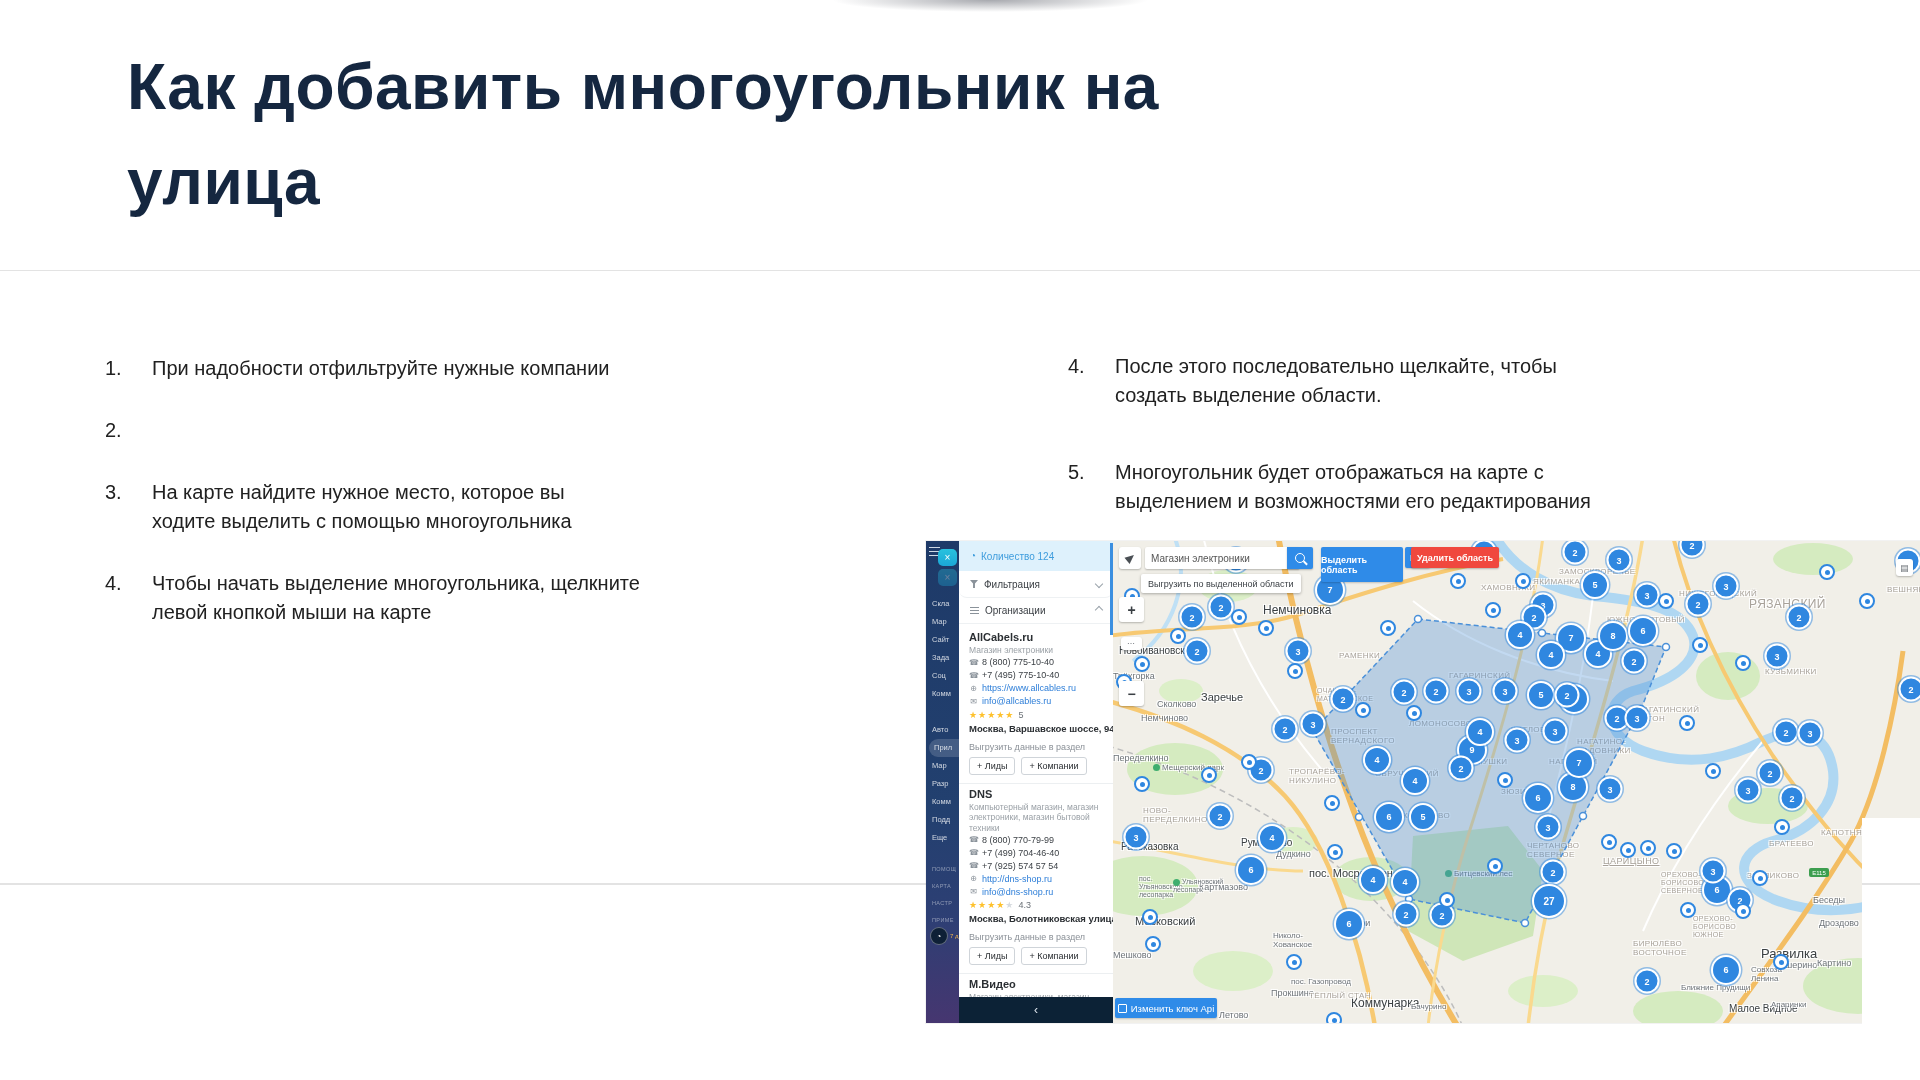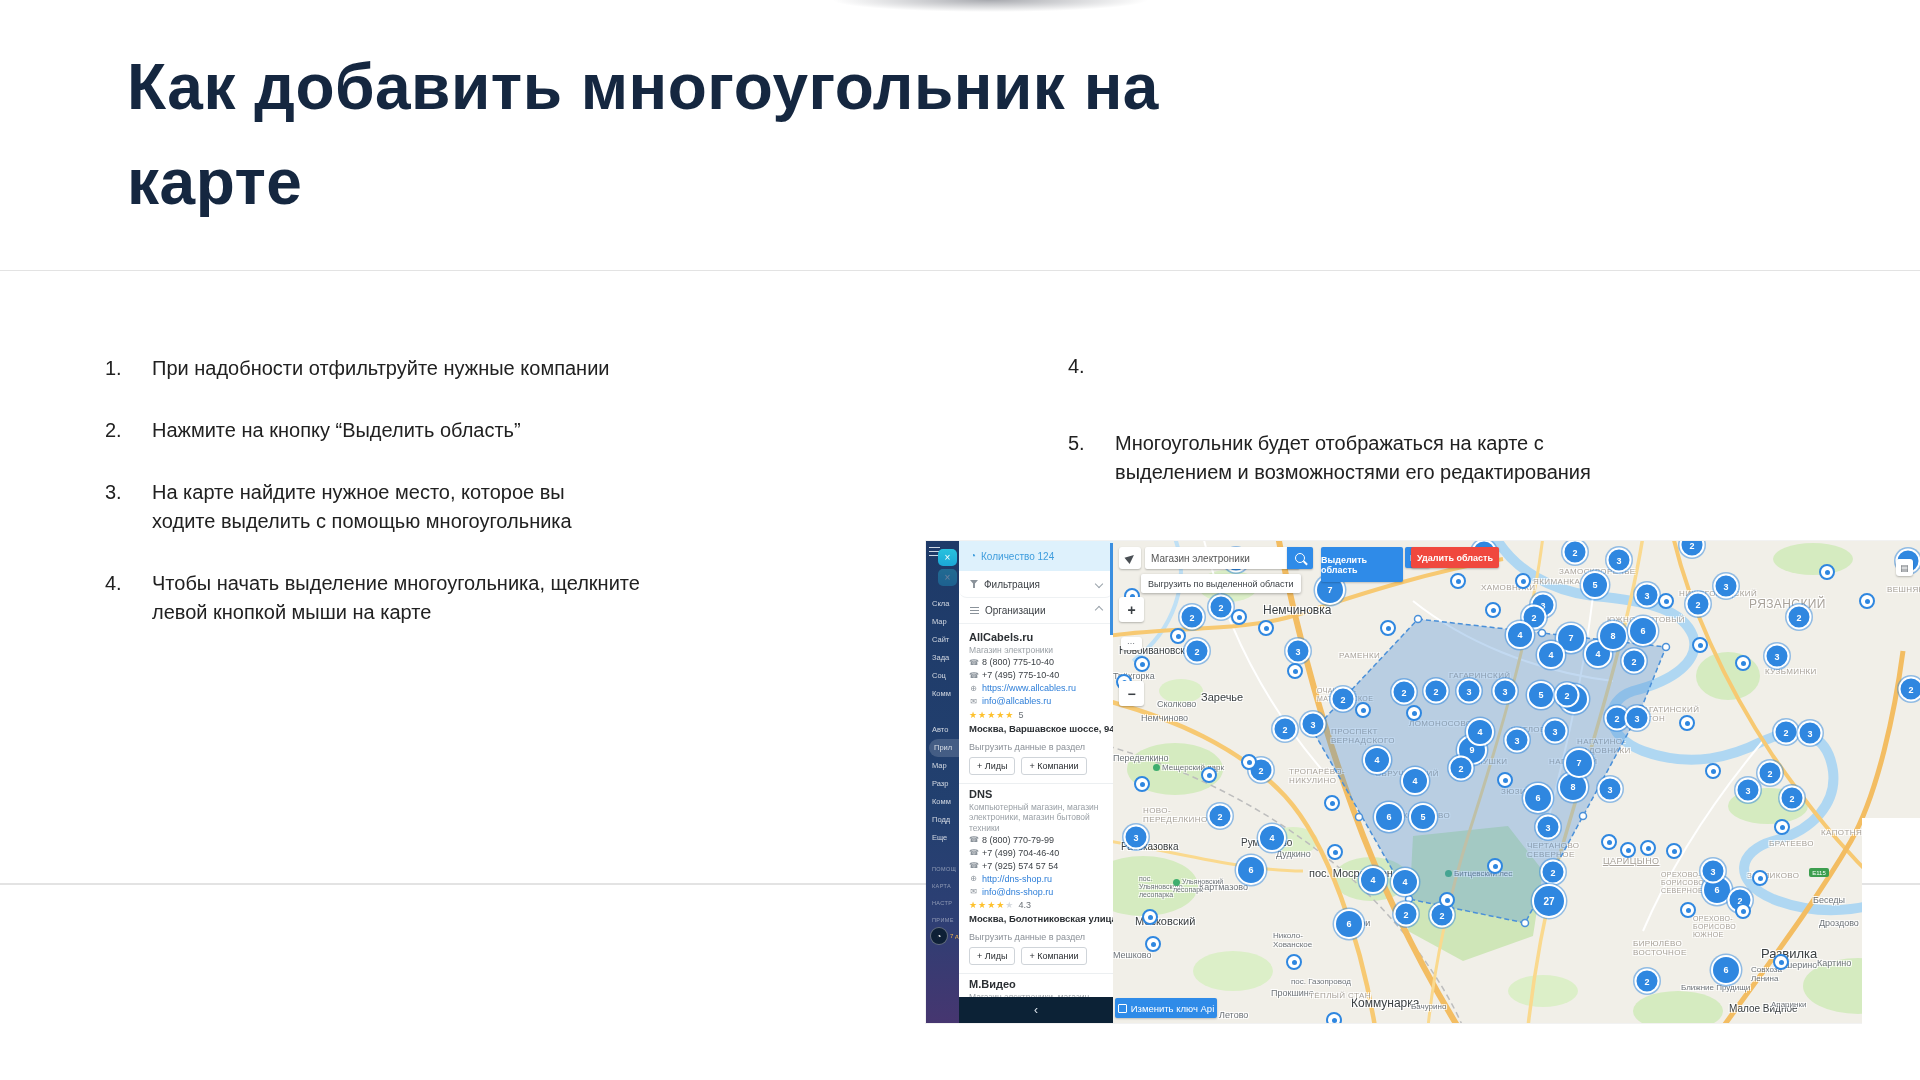--- a/index.html
+++ b/index.html
@@ -134,47 +134,47 @@
   #btn-apikey{left:2px;top:457px;width:102px;height:20px;font-size:9.5px;font-weight:400;gap:4px;}
   .apikey-ic{width:7px;height:7px;border:1px solid #fff;border-radius:1px;display:inline-block;}
 </style>
 </head>
 <body>
 
 <div class="abs" id="top-smudge"></div>
 
 <div class="abs" id="title">
   <div>Как добавить многоугольник на</div>
-  <div>карте</div>
+  <div>улица</div>
 </div>
 
 <div class="abs rule" id="rule-top"></div>
 <div class="abs rule" id="rule-bottom"></div>
 
 <div class="abs steps" id="steps-left">
     <div class="step">
       <div class="num">1.</div>
       <div class="txt">При надобности отфильтруйте нужные компании</div>
     </div>
     <div class="step">
       <div class="num">2.</div>
-      <div class="txt">Нажмите на кнопку “Выделить область”</div>
     </div>
     <div class="step">
       <div class="num">3.</div>
       <div class="txt">На карте найдите нужное место, которое вы<br>ходите выделить с помощью многоугольника</div>
     </div>
     <div class="step">
       <div class="num">4.</div>
       <div class="txt">Чтобы начать выделение многоугольника, щелкните<br>левой кнопкой мыши на карте</div>
     </div>
   </div>
 <div class="abs steps" id="steps-right">
     <div class="step">
       <div class="num">4.</div>
+      <div class="txt">После этого последовательно щелкайте, чтобы<br>создать выделение области.</div>
     </div>
     <div class="step">
       <div class="num">5.</div>
       <div class="txt">Многоугольник будет отображаться на карте с<br>выделением и возможностями его редактирования</div>
     </div>
   </div>
 
 <div class="abs" id="appshot">
 
   <div class="abs" id="bx-sidebar">

